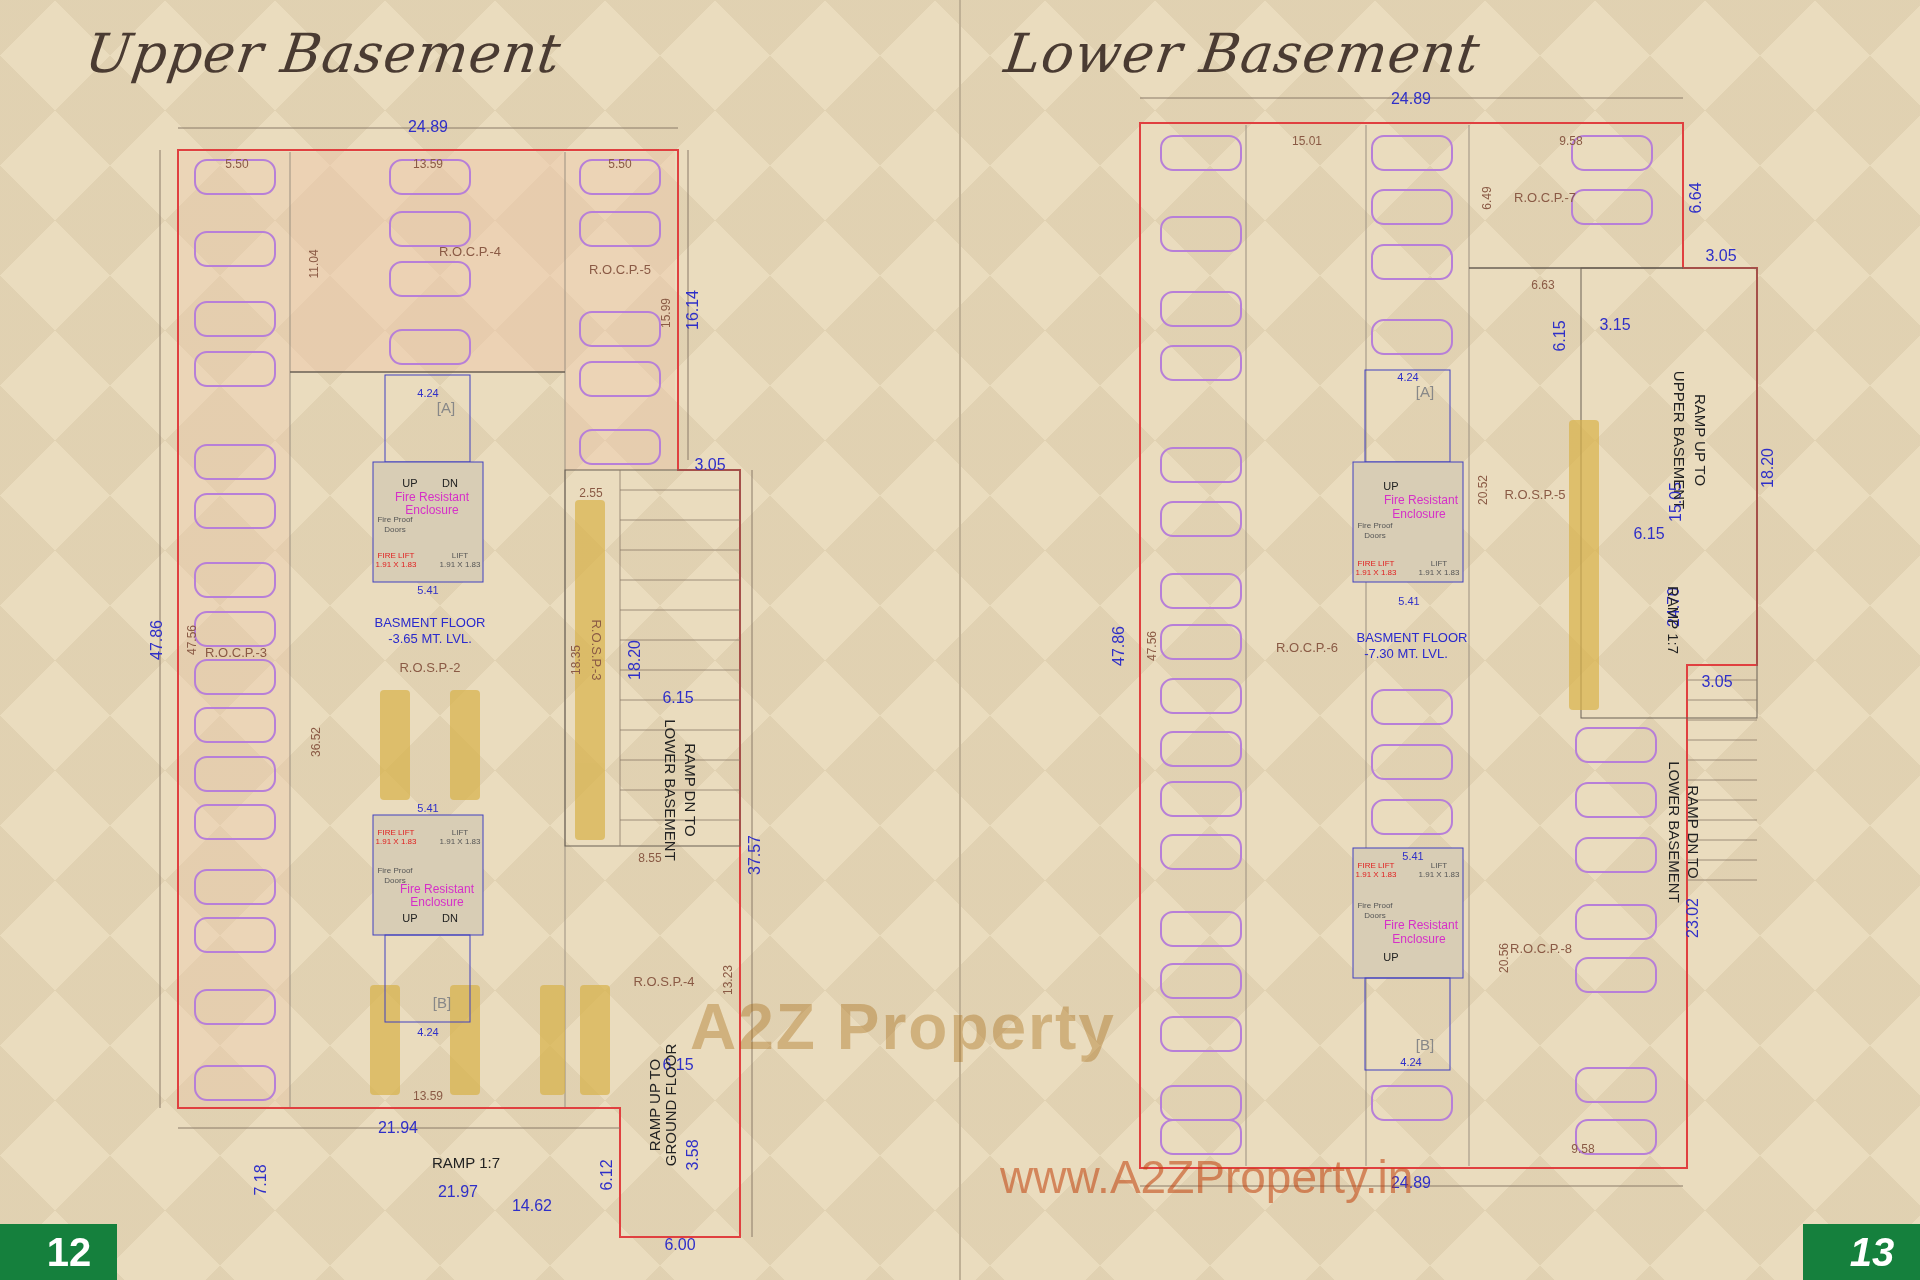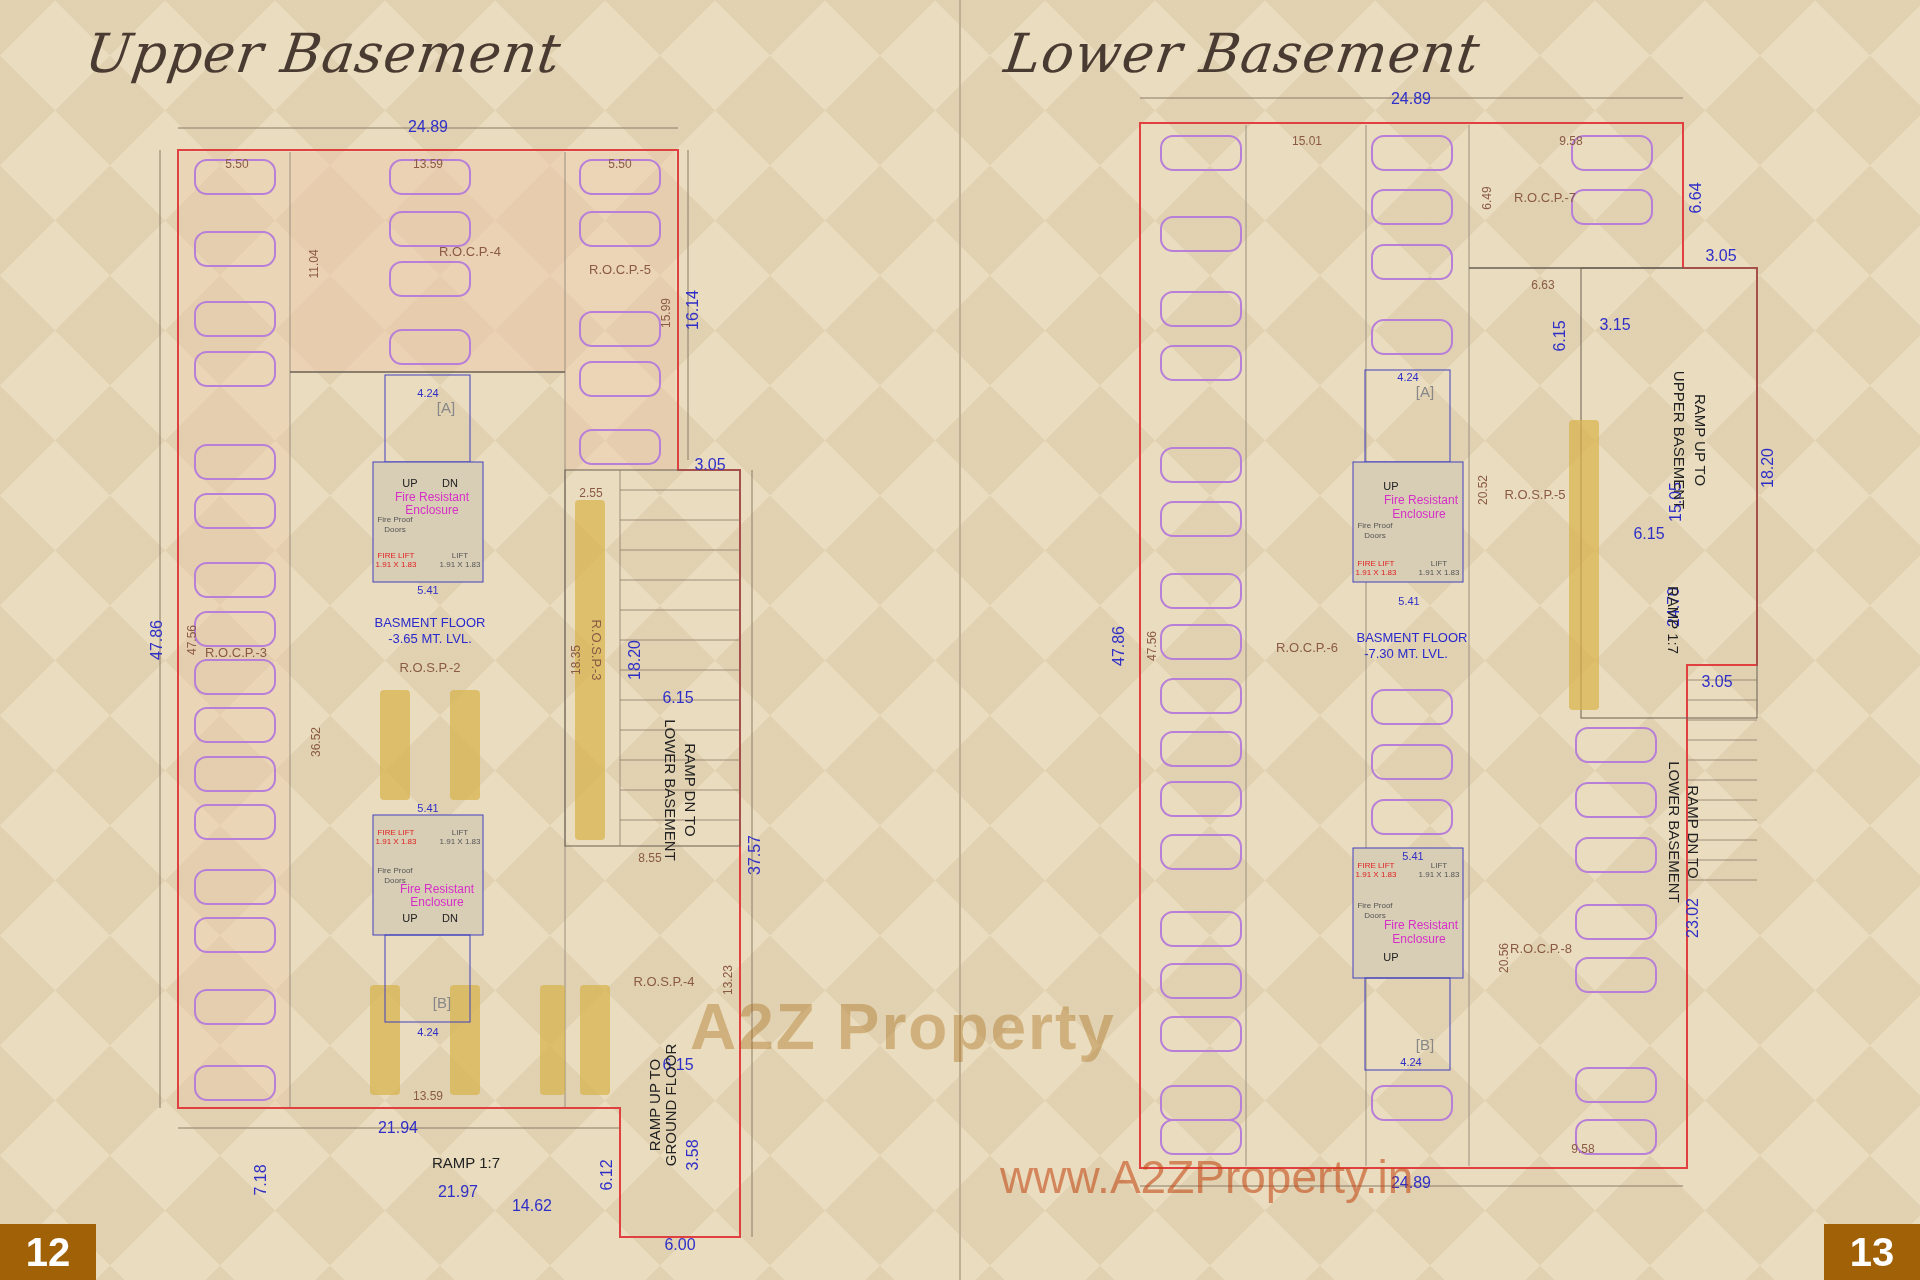--- a/index.html
+++ b/index.html
@@ -7,21 +7,21 @@
   .bg{position:absolute;inset:0;background-color:#eadcbe;
     background-image:
       linear-gradient(45deg, rgba(190,170,135,.22) 25%, transparent 25%, transparent 75%, rgba(190,170,135,.22) 75%),
       linear-gradient(-45deg, rgba(190,170,135,.22) 25%, transparent 25%, transparent 75%, rgba(190,170,135,.22) 75%);
     background-size:110px 110px;}
   .page{position:absolute;top:0;height:1280px;width:959px;}
   .page.left{left:0;}
   .page.right{left:961px;}
   .divider{position:absolute;left:959px;top:0;width:2px;height:1280px;background:#bfb095;}
   .title{position:absolute;font-family:"DejaVu Serif",serif;font-style:italic;font-size:54px;color:#4a3b32;letter-spacing:1px;transform:skewX(-8deg);}
-  .pagenum{position:absolute;bottom:0;width:96px;height:56px;background:#a16207;color:#fff;font-size:40px;font-weight:bold;display:flex;align-items:center;justify-content:center;}
+  .pagenum{position:absolute;bottom:0;width:96px;height:56px;background:#15803d;color:#fff;font-size:40px;font-weight:bold;display:flex;align-items:center;justify-content:center;padding-left:21px;}
   svg{position:absolute;left:0;top:0;}
   .dim-blue{fill:#2f2fc8;font-size:16px;}
   .dim-brown{fill:#8a5a45;font-size:12px;}
   .lbl-brown{fill:#8a5a45;font-size:13px;}
   .lbl-black{fill:#222;font-size:15px;}
   .lbl-pink{fill:#d630c8;font-size:12px;}
   .lbl-red{fill:#e02020;font-size:8px;}
   .lbl-gray{fill:#555;font-size:8px;}
   .lbl-bluebig{fill:#2a2acc;font-size:13px;}
   .watermark{position:absolute;font-size:64px;font-weight:bold;opacity:.35;letter-spacing:2px;}
@@ -311,17 +311,17 @@
     <text class="lbl-gray" x="478" y="877" text-anchor="middle">1.91 X 1.83</text>
     <text class="lbl-gray" x="414" y="908" text-anchor="middle">Fire Proof</text>
     <text class="lbl-gray" x="414" y="918" text-anchor="middle">Doors</text>
     <text class="lbl-pink" x="460" y="929" text-anchor="middle">Fire Resistant</text>
     <text class="lbl-pink" x="458" y="943" text-anchor="middle">Enclosure</text>
     <text x="430" y="961" fill="#222" font-size="11" text-anchor="middle">UP</text>
     <text x="464" y="1050" fill="#888" font-size="15" text-anchor="middle">[B]</text>
     <text x="450" y="1066" fill="#2f2fc8" font-size="11" text-anchor="middle">4.24</text>
   </svg>
 
-  <div class="pagenum" style="right:0;">13</div>
+  <div class="pagenum" style="right:0;font-style:italic;">13</div>
 </div>
 
 <div class="watermark" style="left:690px;top:990px;color:#a16207;">A2Z Property</div>
 <div class="wm-url" style="left:1000px;top:1150px;">www.A2ZProperty.in</div>
 
 </body></html>

